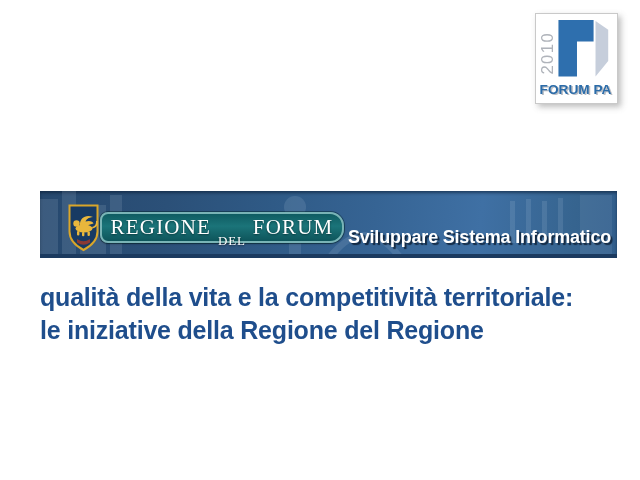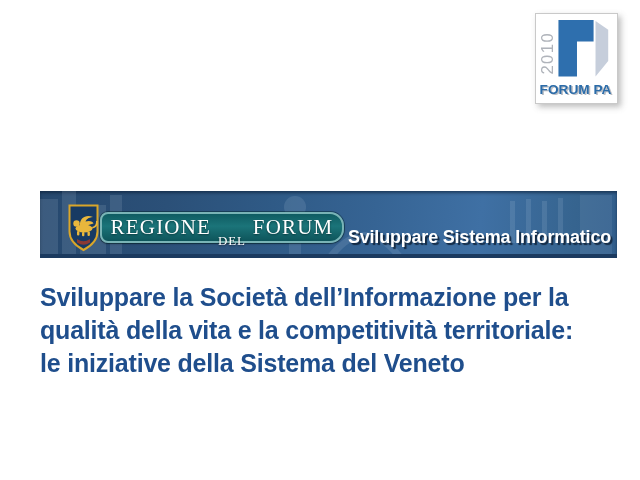--- a/index.html
+++ b/index.html
@@ -110,18 +110,17 @@
       <span class="small">DEL</span>
       <span class="big">FORUM</span>
     </div>
 
     <div class="department">Sviluppare Sistema Informatico</div>
 
     <div class="banner-strip"></div>
   </div>
 
   <div class="title">
-    <div>Sviluppare la Società dell’Informazione per la</div>
     <div>qualità della vita e la competitività territoriale:</div>
-    <div>le iniziative della Sistema del Veneto</div>
+    <div>le iniziative della Regione del Regione</div>
   </div>
 
 </div>
 
 </body></html>

